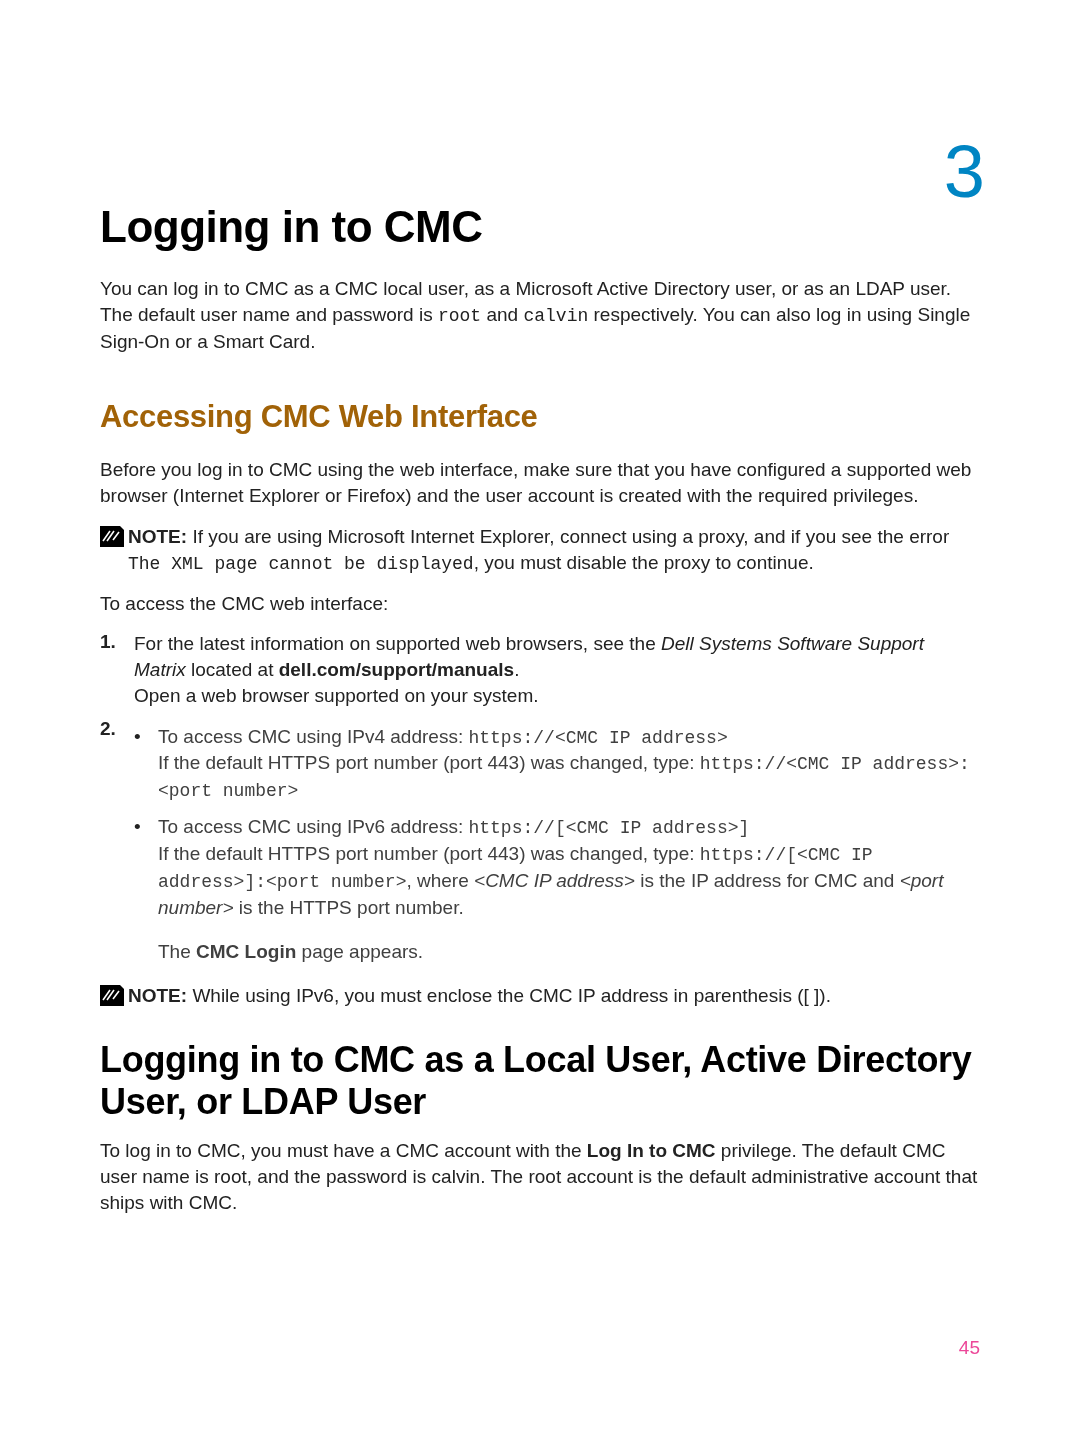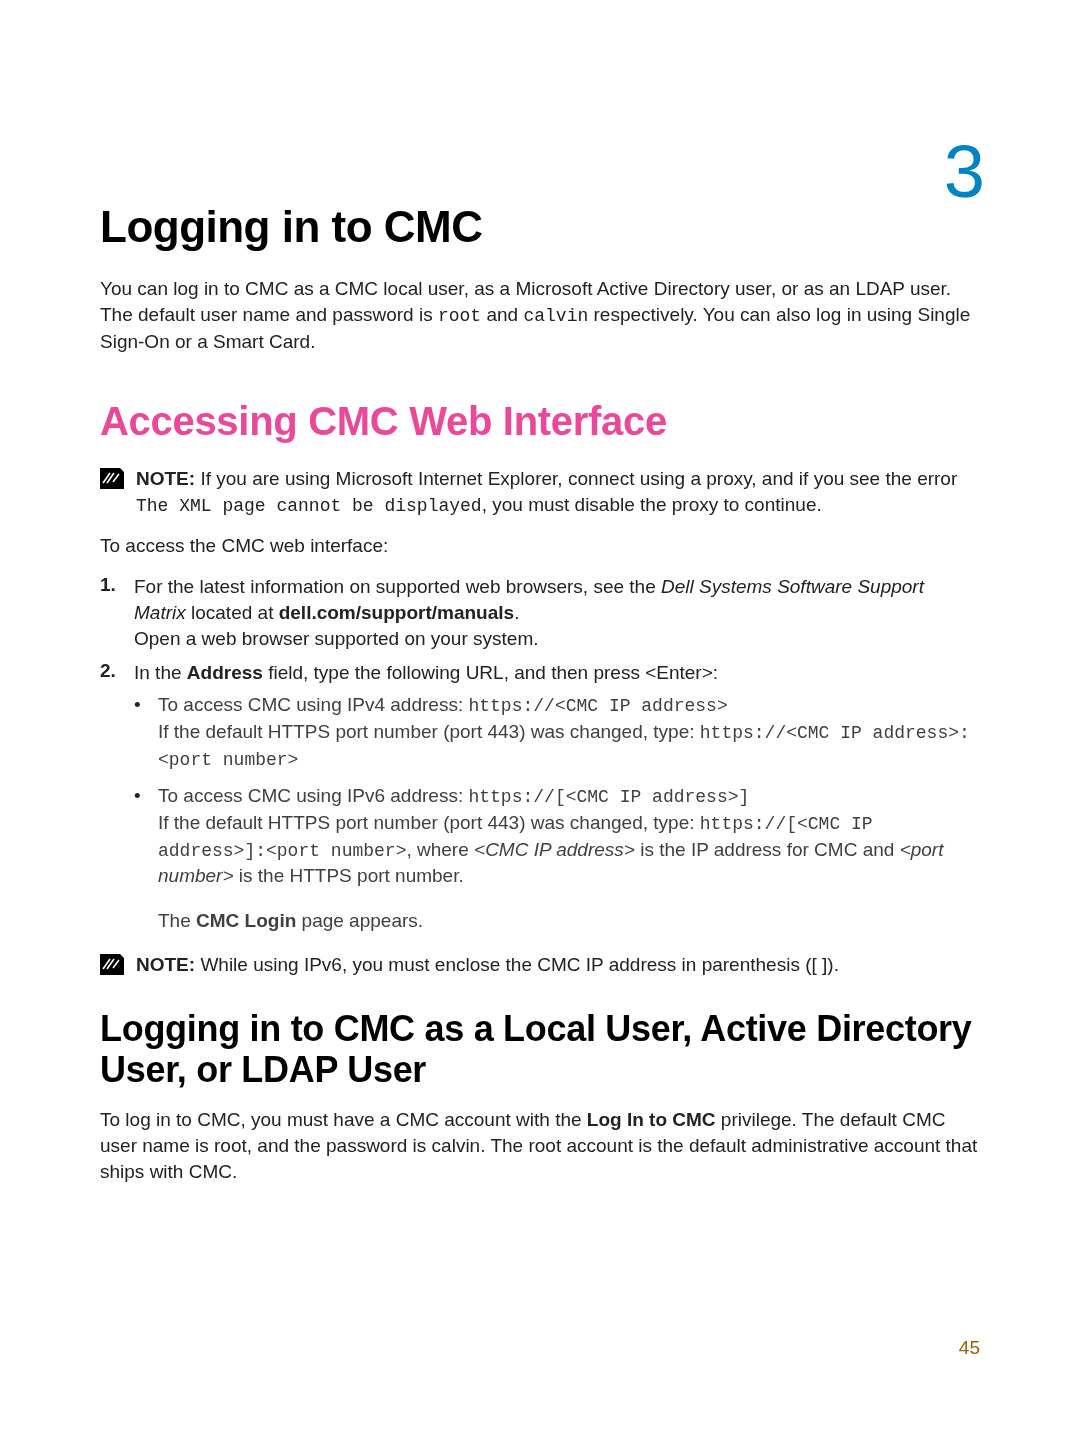--- a/index.html
+++ b/index.html
@@ -26,44 +26,44 @@
     line-height: 1;
   }
   h1 {
     font-size: 44px;
     font-weight: 600;
     margin: 52px 0 24px 0;
     color: #000;
     letter-spacing: -0.5px;
   }
   h2 {
-    font-size: 40px;
+    font-size: 31px;
     font-weight: 600;
     margin: 44px 0 22px 0;
-    color: #ec4899;
+    color: #a16207;
     letter-spacing: -0.3px;
   }
   h3 {
     font-size: 36px;
     font-weight: 600;
     margin: 30px 0 16px 0;
     color: #000;
     line-height: 1.15;
     letter-spacing: -0.3px;
   }
   p {
     font-size: 19px;
     line-height: 1.38;
     margin: 0 0 14px 0;
     color: #222;
     font-weight: 300;
   }
   .note {
     display: flex;
-    gap: 12px;
+    gap: 4px;
     margin: 10px 0 14px 0;
   }
   .note-icon {
     flex-shrink: 0;
     width: 24px;
     height: 21px;
     margin-top: 2px;
   }
   .note-icon svg { display: block; }
   .note-body {
@@ -124,39 +124,40 @@
     font-weight: 300;
     flex: 1;
   }
   .b { font-weight: 600; }
   .i { font-style: italic; }
   .page-num {
     position: absolute;
     bottom: 75px;
     right: 100px;
     font-size: 19px;
-    color: #a16207;
+    color: #ec4899;
     font-weight: 300;
   }
 </style>
 </head>
 <body>
 
 <div class="page">
 
   <div class="chapter-num">3</div>
 
   <h1>Logging in to CMC</h1>
 
   <p>
     <span>You can log in to CMC as a CMC local user, as a Microsoft Active Directory user, or as an LDAP user. The default user name and password is </span><span class="code">root</span><span> and </span><span class="code">calvin</span><span> respectively. You can also log in using Single Sign-On or a Smart Card.</span>
   </p>
 
   <h2>Accessing CMC Web Interface</h2>
 
+  <p>Before you log in to CMC using the web interface, make sure that you have configured a supported web browser (Internet Explorer or Firefox) and the user account is created with the required privileges.</p>
 
   <div class="note">
     <div class="note-icon">
       <svg viewBox="0 0 24 21" width="24" height="21">
         <polygon points="0,21 24,21 24,4 20,0 0,0" fill="#000"></polygon>
         <path d="M3 15 L10 5 M7 15 L14 5 M13 14 L19 6" stroke="#fff" stroke-width="1.6" fill="none"></path>
       </svg>
     </div>
     <div class="note-body">
       <span class="lbl">NOTE:</span><span> If you are using Microsoft Internet Explorer, connect using a proxy, and if you see the error </span><span class="code">The XML page cannot be displayed</span><span>, you must disable the proxy to continue.</span>
@@ -171,23 +172,20 @@
       <div class="body">
         <div>
           <span>For the latest information on supported web browsers, see the </span><span class="i">Dell Systems Software Support Matrix</span><span> located at </span><span class="b">dell.com/support/manuals</span><span>.</span>
         </div>
         <div>Open a web browser supported on your system.</div>
       </div>
     </li>
     <li>
       <div class="marker">2.</div>
       <div class="body">
-        <div>
-          <span>In the </span><span class="b">Address</span><span> field, type the following URL, and then press &lt;Enter&gt;:</span>
-        </div>
         <ul class="bullets">
           <li>
             <div class="dot">•</div>
             <div class="body">
               <div>
                 <span>To access CMC using IPv4 address: </span><span class="code">https://&lt;CMC IP address&gt;</span>
               </div>
               <div>
                 <span>If the default HTTPS port number (port 443) was changed, type: </span><span class="code">https://&lt;CMC IP address&gt;:&lt;port number&gt;</span>
               </div>

